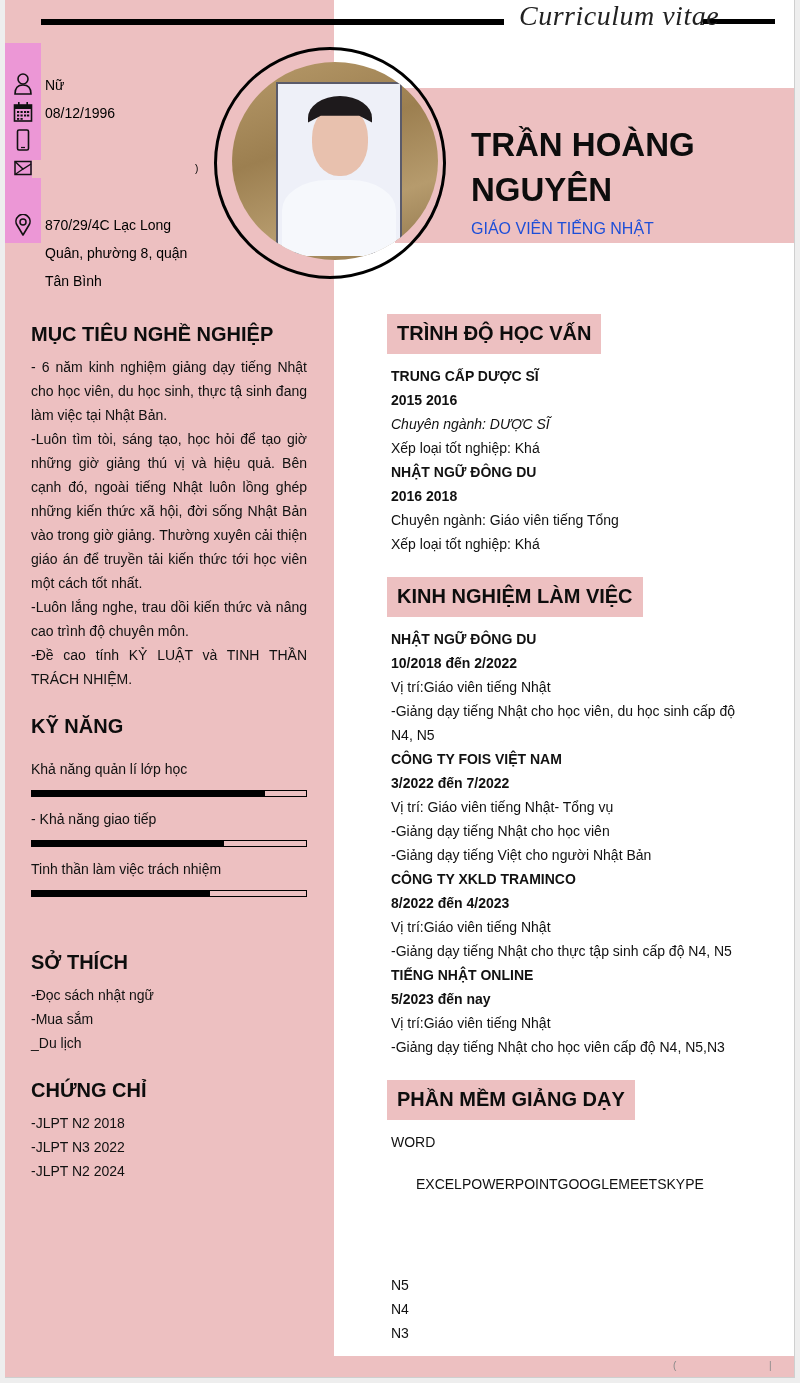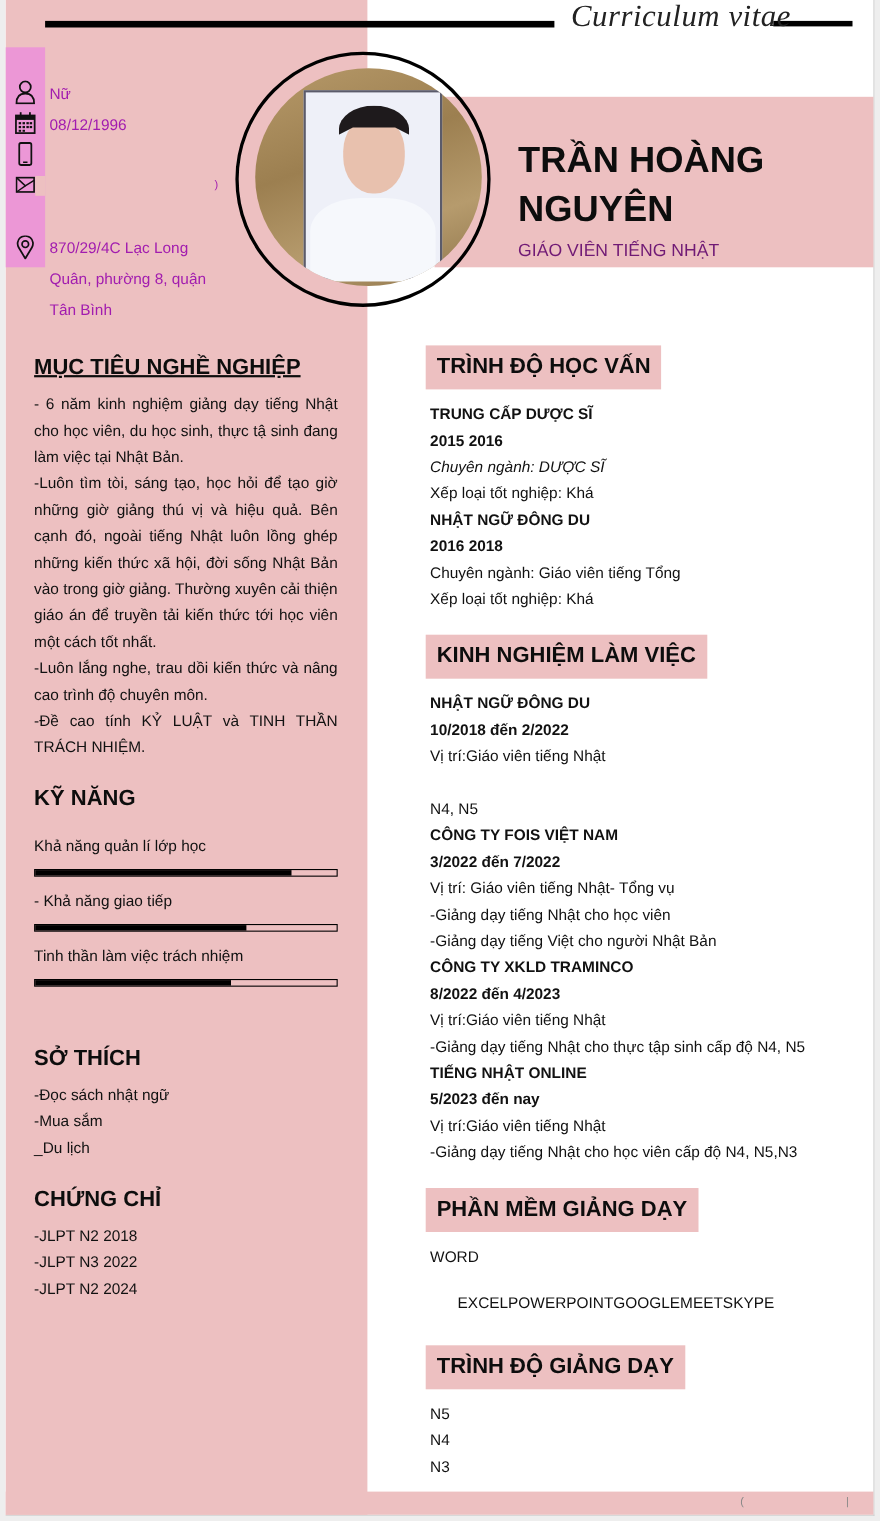--- a/index.html
+++ b/index.html
@@ -8,30 +8,30 @@
   .page { position: absolute; left: 5px; top: 0; width: 790px; height: 1378px; background: #fff; border-right: 1px solid #cfcfcf; border-bottom: 1px solid #cfcfcf; overflow: hidden; }
   .left-bg { position: absolute; left: 0; top: 0; width: 329px; height: 1378px; background: #edc0c1; }
   .bottom-strip { position: absolute; left: 0; top: 1356px; width: 790px; height: 22px; background: #edc0c1; }
   .strip-mark { position: absolute; top: 4px; font-size: 10px; color: #888; }
   .top-line-left { position: absolute; left: 36px; top: 19px; width: 463px; height: 6px; background: #000; }
   .top-line-right { position: absolute; left: 698px; top: 19px; width: 72px; height: 5px; background: #000; }
   .cv-title { position: absolute; left: 514px; top: 0px; font-family: "Liberation Serif", serif; font-style: italic; font-size: 28px; color: #222; letter-spacing: 0.5px; }
   .icon-strip { position: absolute; left: 0; top: 43px; width: 36px; height: 200px; background: #ec97d6; }
   .icon-notch { position: absolute; left: 27px; top: 160px; width: 9px; height: 18px; background: #edc0c1; }
   .icon { position: absolute; left: 7px; width: 22px; height: 22px; display: flex; align-items: center; justify-content: center; }
-  .contact-text { position: absolute; left: 40px; font-size: 14px; color: #a21caf; line-height: 28px; }
+  .contact-text { position: absolute; left: 40px; font-size: 14px; color: #000000; line-height: 28px; }
   .photo-ring { position: absolute; left: 209px; top: 47px; width: 232px; height: 232px; border: 3px solid #000; border-radius: 50%; }
   .photo { position: absolute; left: 227px; top: 62px; width: 206px; height: 198px; border-radius: 50%; overflow: hidden; background: linear-gradient(160deg,#b79a6a 0%, #9c7f50 40%, #b69b6d 70%, #8e744a 100%); }
   .photo-card { position: absolute; left: 44px; top: 20px; width: 126px; height: 172px; background: #eef0f8; border: 2px solid #5b5b6a; }
   .face { position: absolute; left: 34px; top: 22px; width: 56px; height: 70px; border-radius: 45% 45% 48% 48%; background: #e8c1ae; }
   .hair { position: absolute; left: 30px; top: 12px; width: 64px; height: 44px; border-radius: 50% 50% 30% 30%; background: #1e1a1c; }
   .shirt { position: absolute; left: 4px; top: 96px; width: 114px; height: 76px; border-radius: 40% 40% 0 0; background: #f6f8fc; }
   .name-band { position: absolute; left: 390px; top: 88px; width: 400px; height: 155px; background: #edc0c1; }
   .name { position: absolute; left: 466px; top: 122px; font-size: 33px; font-weight: bold; line-height: 45px; color: #0d0d0d; }
-  .job-title { position: absolute; left: 466px; top: 220px; font-size: 16px; color: #701a75; text-align: center; }
+  .job-title { position: absolute; left: 466px; top: 220px; font-size: 16px; color: #1d4ed8; text-align: center; }
   .left-section-title { position: absolute; left: 26px; font-size: 20px; font-weight: bold; color: #0d0d0d; }
   .objective { position: absolute; left: 26px; top: 355px; width: 276px; font-size: 14px; line-height: 24px; text-align: justify; color: #111; }
   .skill-label { position: absolute; left: 26px; font-size: 14px; color: #111; }
   .skill-bar { position: absolute; left: 26px; width: 276px; height: 7px; border: 1.5px solid #000; background: #edc0c1; }
   .skill-fill { height: 100%; background: #000; }
   .list-line { position: absolute; left: 26px; font-size: 14px; color: #111; }
   .right-section-title { position: absolute; left: 382px; height: 40px; background: #edc0c1; font-size: 20px; font-weight: bold; color: #0d0d0d; padding: 8px 10px 0 10px; white-space: nowrap; }
   .right-line { position: absolute; left: 386px; font-size: 14px; color: #111; white-space: nowrap; }
   .bold { font-weight: bold; }
 </style>
@@ -115,21 +115,21 @@
       <div class="hair" style="clip-path: polygon(0 0,100% 0,100% 60%,80% 45%,20% 45%,0 60%);"></div>
     </div>
   </div>
 
   <div class="name">
     <div>TRẦN HOÀNG</div>
     <div>NGUYÊN</div>
   </div>
   <div class="job-title">GIÁO VIÊN TIẾNG NHẬT</div>
 
-  <div class="left-section-title" style="top:323px;text-decoration:underline;">MỤC TIÊU NGHỀ NGHIỆP</div>
+  <div class="left-section-title" style="top:323px;">MỤC TIÊU NGHỀ NGHIỆP</div>
   <div class="objective">
     <p>- 6 năm kinh nghiệm giảng dạy tiếng Nhật cho học viên, du học sinh, thực tậ sinh đang làm việc tại Nhật Bản.</p>
     <p>-Luôn tìm tòi, sáng tạo, học hỏi để tạo giờ những giờ giảng thú vị và hiệu quả. Bên cạnh đó, ngoài tiếng Nhật luôn lồng ghép những kiến thức xã hội, đời sống Nhật Bản vào trong giờ giảng. Thường xuyên cải thiện giáo án để truyền tải kiến thức tới học viên một cách tốt nhất.</p>
     <p>-Luôn lắng nghe, trau dồi kiến thức và nâng cao trình độ chuyên môn.</p>
     <p>-Đề cao tính KỶ LUẬT và TINH THẦN TRÁCH NHIỆM.</p>
   </div>
 
   <div class="left-section-title" style="top:715px;">KỸ NĂNG</div>
   <div class="skill-label" style="top:761px;">Khả năng quản lí lớp học</div>
   <div class="skill-bar" style="top:790px;">
@@ -161,36 +161,36 @@
   <div class="right-line" style="top:440px;">Xếp loại tốt nghiệp: Khá</div>
   <div class="right-line bold" style="top:464px;">NHẬT NGỮ ĐÔNG DU</div>
   <div class="right-line bold" style="top:488px;">2016 2018</div>
   <div class="right-line" style="top:512px;">Chuyên ngành: Giáo viên tiếng Tổng</div>
   <div class="right-line" style="top:536px;">Xếp loại tốt nghiệp: Khá</div>
 
   <div class="right-section-title" style="top:577px;">KINH NGHIỆM LÀM VIỆC</div>
   <div class="right-line bold" style="top:631px;">NHẬT NGỮ ĐÔNG DU</div>
   <div class="right-line bold" style="top:655px;">10/2018 đến 2/2022</div>
   <div class="right-line" style="top:679px;">Vị trí:Giáo viên tiếng Nhật</div>
+  <div class="right-line" style="top:703px;">-Giảng dạy tiếng Nhật cho học viên, du học sinh cấp độ</div>
   <div class="right-line" style="top:727px;">N4, N5</div>
   <div class="right-line bold" style="top:751px;">CÔNG TY FOIS VIỆT NAM</div>
   <div class="right-line bold" style="top:775px;">3/2022 đến 7/2022</div>
   <div class="right-line" style="top:799px;">Vị trí: Giáo viên tiếng Nhật- Tổng vụ</div>
   <div class="right-line" style="top:823px;">-Giảng dạy tiếng Nhật cho học viên</div>
   <div class="right-line" style="top:847px;">-Giảng dạy tiếng Việt cho người Nhật Bản</div>
   <div class="right-line bold" style="top:871px;">CÔNG TY XKLD TRAMINCO</div>
   <div class="right-line bold" style="top:895px;">8/2022 đến 4/2023</div>
   <div class="right-line" style="top:919px;">Vị trí:Giáo viên tiếng Nhật</div>
   <div class="right-line" style="top:943px;">-Giảng dạy tiếng Nhật cho thực tập sinh cấp độ N4, N5</div>
   <div class="right-line bold" style="top:967px;">TIẾNG NHẬT ONLINE</div>
   <div class="right-line bold" style="top:991px;">5/2023 đến nay</div>
   <div class="right-line" style="top:1015px;">Vị trí:Giáo viên tiếng Nhật</div>
   <div class="right-line" style="top:1039px;">-Giảng dạy tiếng Nhật cho học viên cấp độ N4, N5,N3</div>
 
   <div class="right-section-title" style="top:1080px;">PHẦN MỀM GIẢNG DẠY</div>
   <div class="right-line" style="top:1134px;">WORD</div>
   <div class="right-line" style="top:1176px;margin-left:25px;">EXCELPOWERPOINTGOOGLEMEETSKYPE</div>
 
-  <div class="right-section-title" style="top:1223px;">TRÌNH ĐỘ GIẢNG DẠY</div>
   <div class="right-line" style="top:1277px;">N5</div>
   <div class="right-line" style="top:1301px;">N4</div>
   <div class="right-line" style="top:1325px;">N3</div>
 </div>
 
 </body></html>

